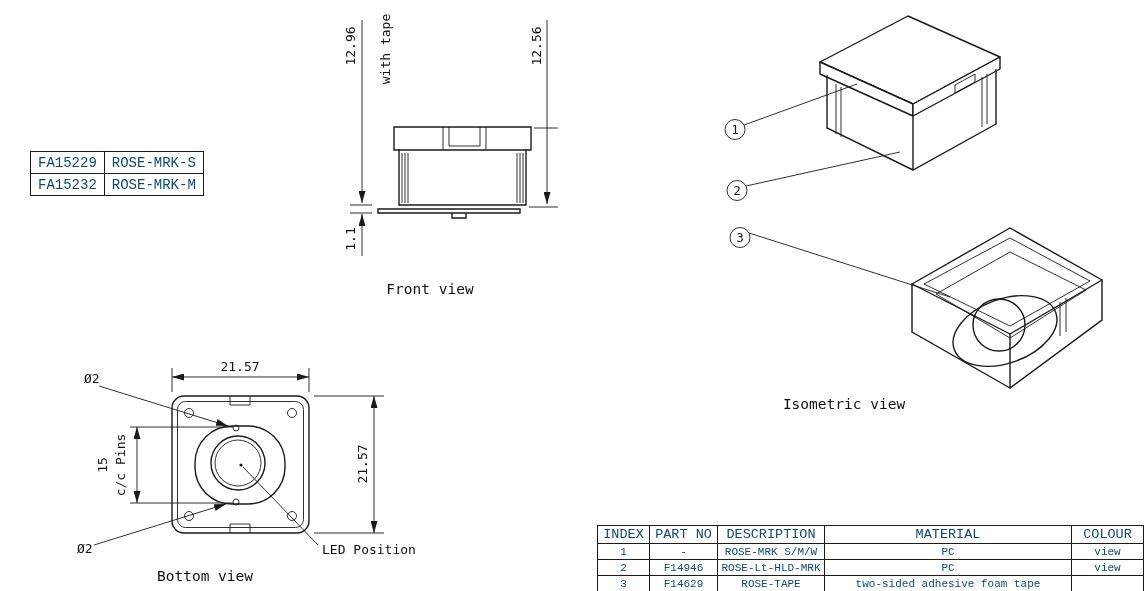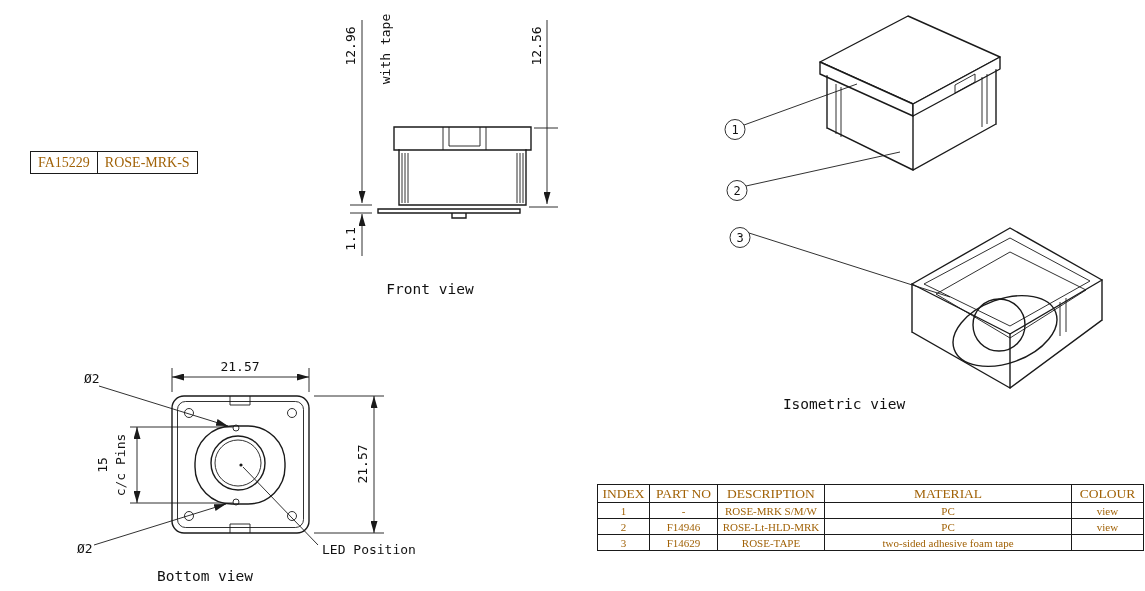--- a/index.html
+++ b/index.html
@@ -18,27 +18,27 @@
   .face{fill:#ffffff;stroke:#1a1a1a;stroke-width:1.4;stroke-linejoin:round;}
   .dot{fill:#1a1a1a;stroke:none;}
   text{
     font-family:"DejaVu Sans Mono","Liberation Mono",monospace;
     font-size:13px;fill:#111;
   }
   .caption{font-size:14.5px;}
   .callout-num{font-size:12px;}
   
   table{
-    position:absolute;border-collapse:collapse;background:#fff;color:#a16207;
-    font-family:Liberation Serif, serif;
+    position:absolute;border-collapse:collapse;background:#fff;color:#0c4a6e;
+    font-family:Liberation Mono, monospace;
   }
   td,th{border:1.2px solid #1a1a1a;font-weight:normal;}
   #parts-table{left:30px;top:151px;font-size:14px;}
   #parts-table td{padding:1px 7px;height:19px;white-space:nowrap;}
-  #bom-table{left:597px;top:484px;table-layout:fixed;text-align:center;}
+  #bom-table{left:597px;top:525px;table-layout:fixed;text-align:center;}
   #bom-table th{font-size:13.5px;height:17px;padding:0 2px;white-space:nowrap;}
   #bom-table td{font-size:11px;height:15px;padding:0 2px;white-space:nowrap;}
 </style>
 </head>
 <body>
 
 <div id="sheet">
 
   <svg id="drawing" width="1145" height="591" viewBox="0 0 1145 591">
     <defs>
@@ -145,20 +145,24 @@
 
     <text class="caption" x="844" y="409" text-anchor="middle">Isometric view</text>
   </svg>
 
   <table id="parts-table">
     <tbody>
       <tr>
         <td>FA15229</td>
         <td>ROSE-MRK-S</td>
       </tr>
+      <tr>
+        <td>FA15232</td>
+        <td>ROSE-MRK-M</td>
+      </tr>
     </tbody>
   </table>
 
   <table id="bom-table">
     <colgroup>
       <col style="width:52px">
         <col style="width:68px">
         <col style="width:107px">
       <col style="width:247px">
         <col style="width:72px">

